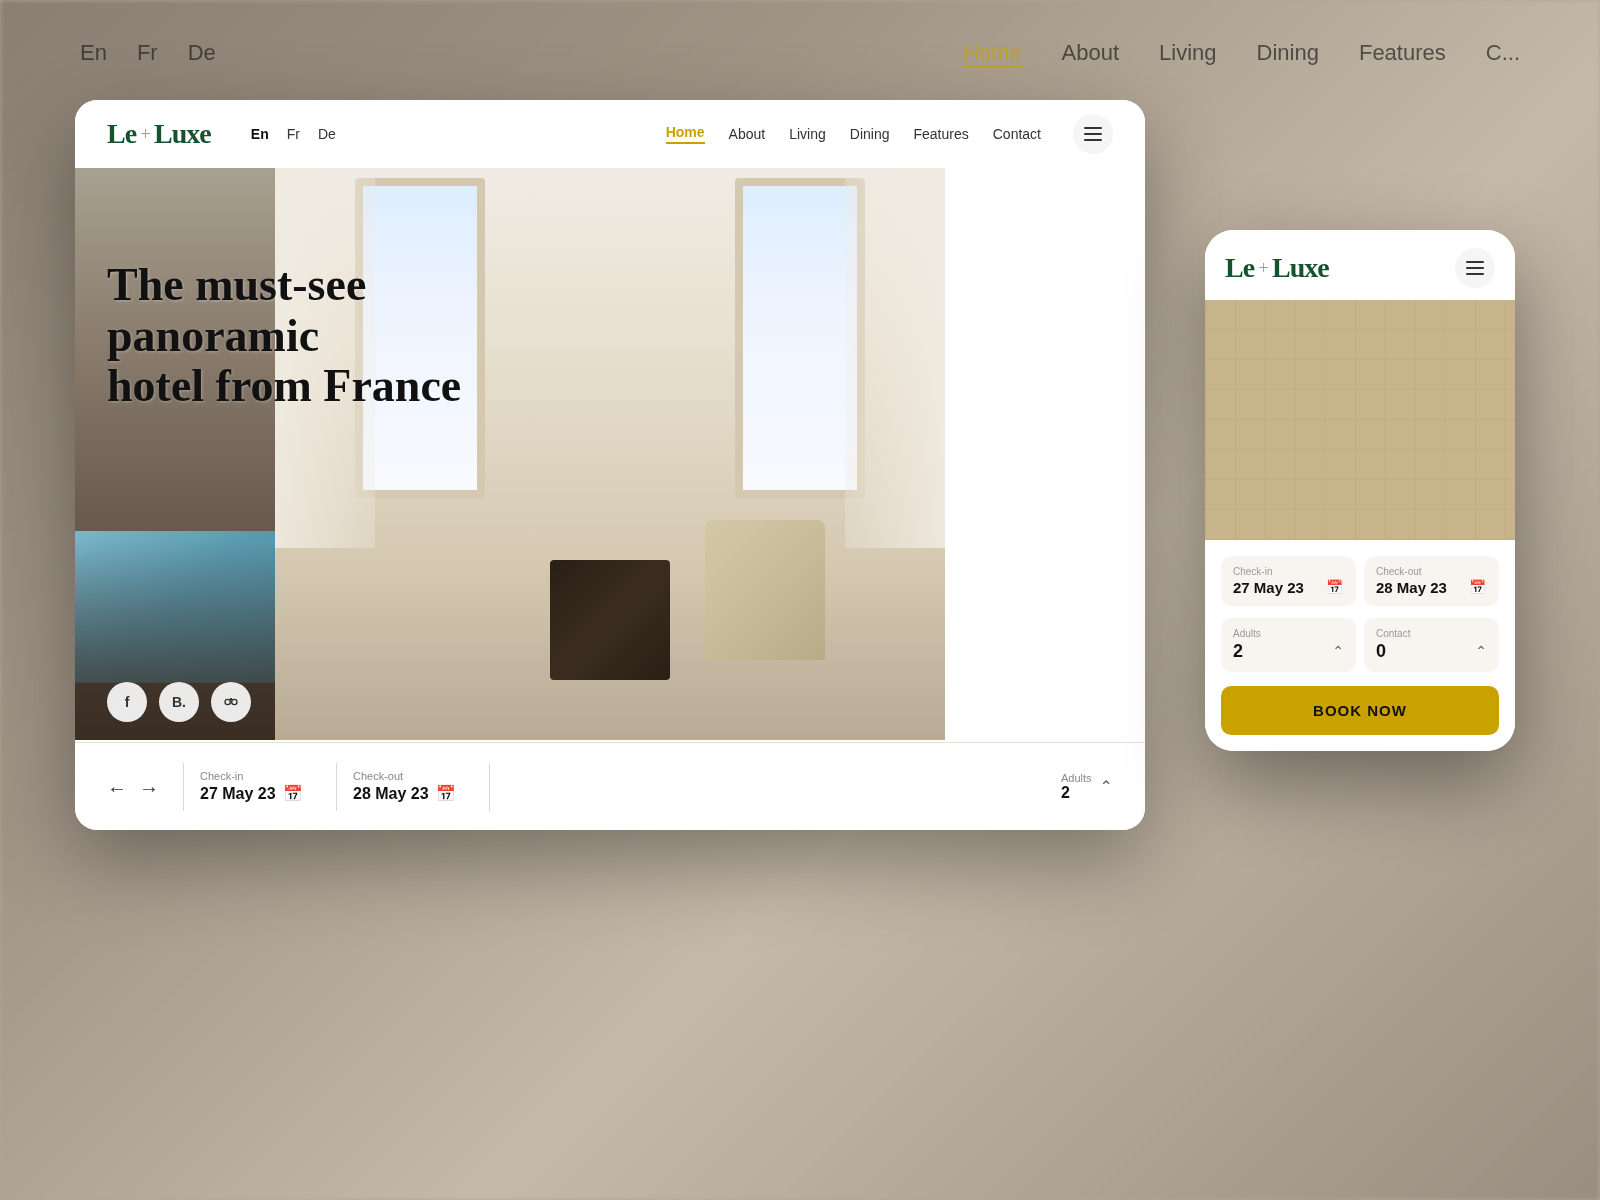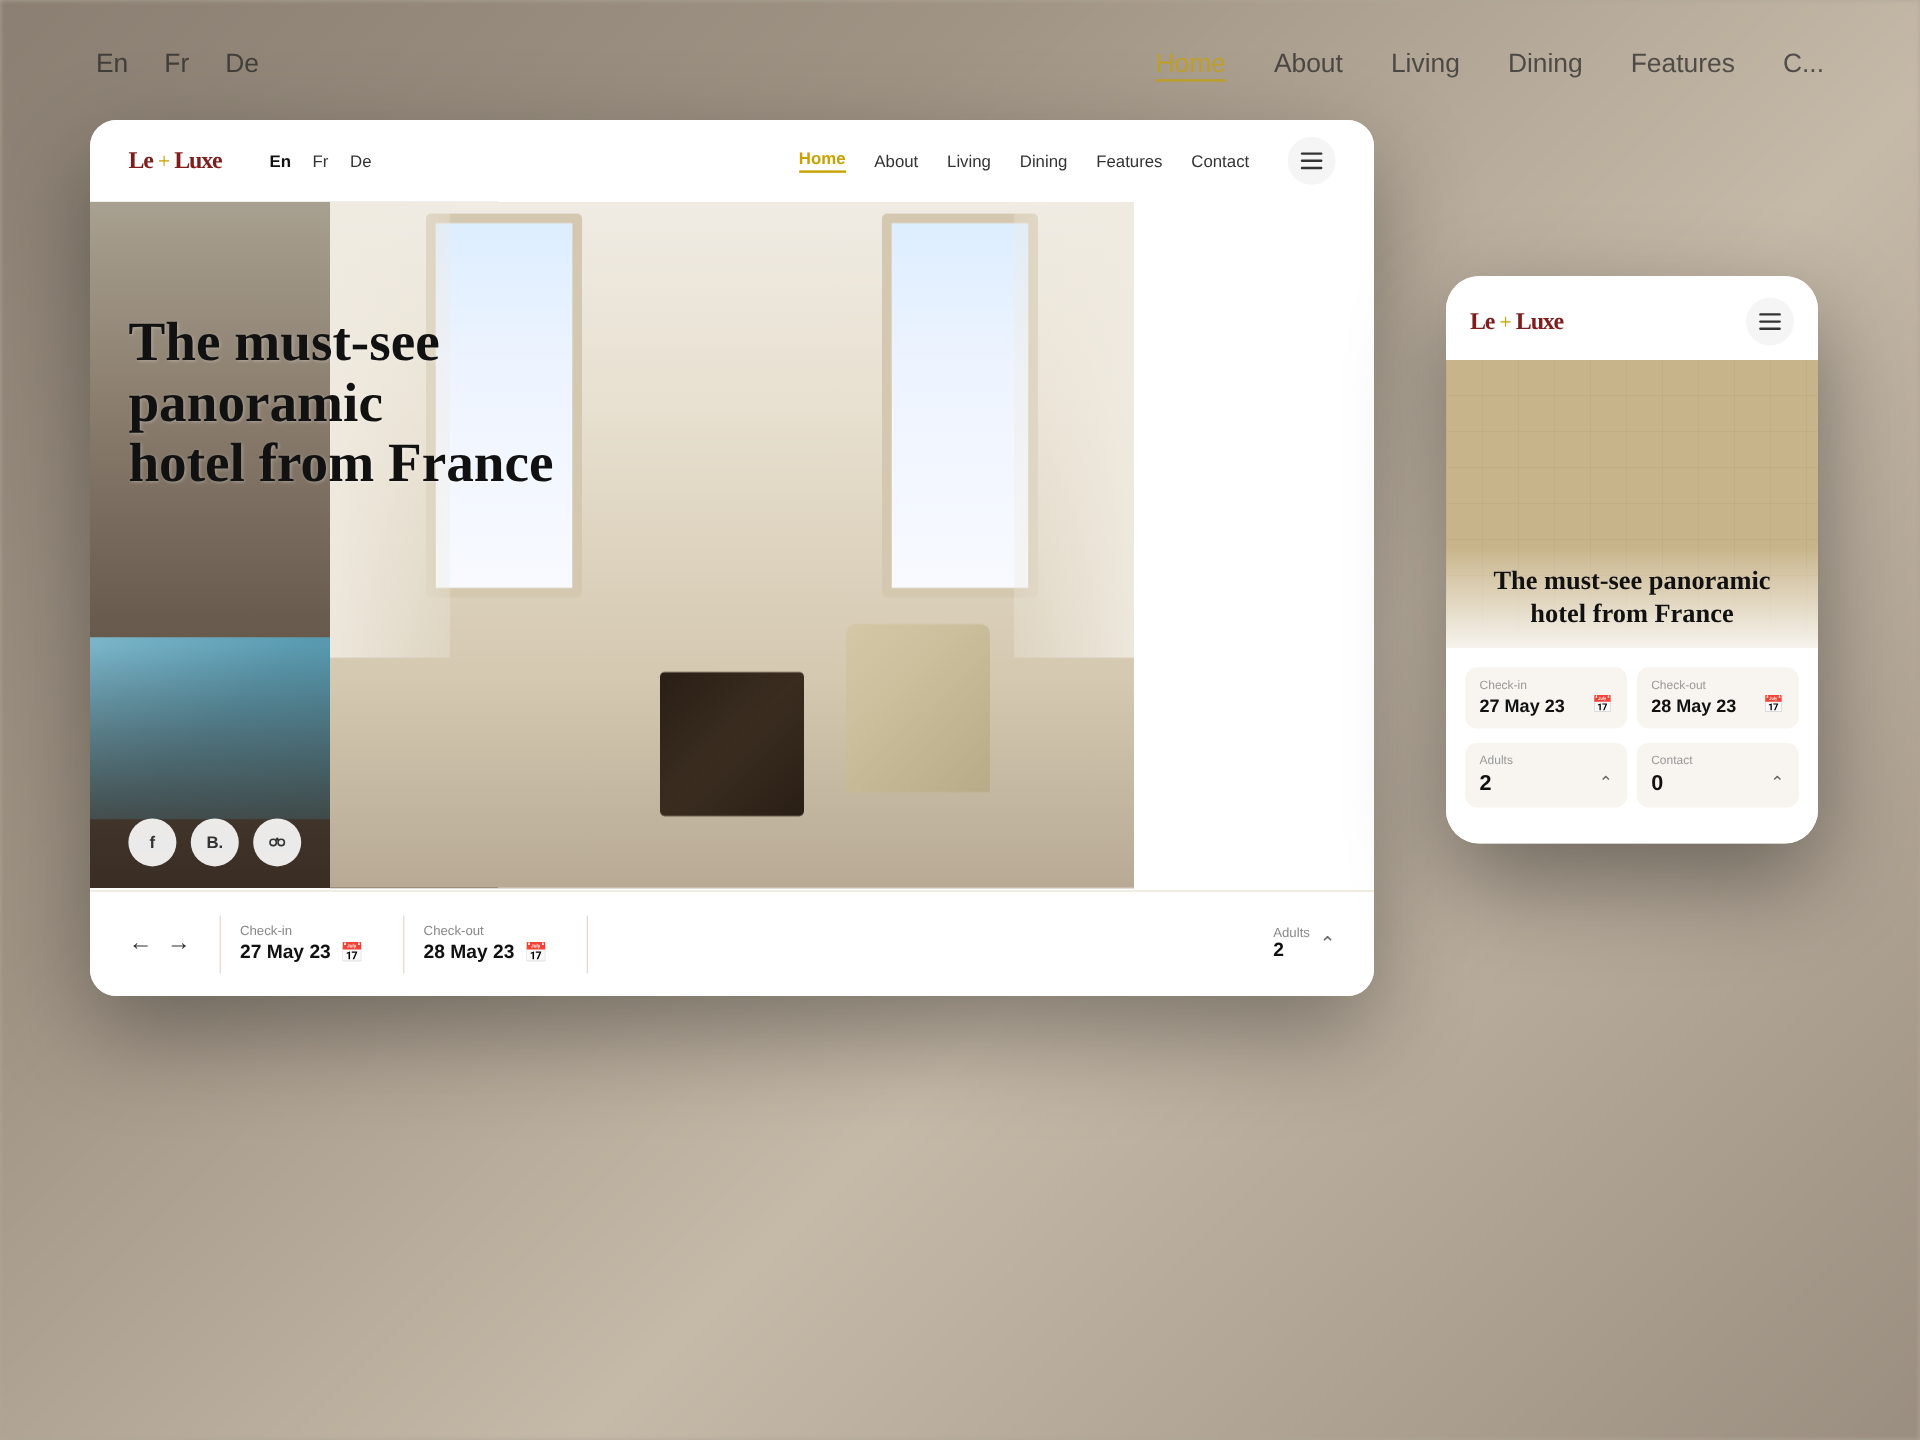--- a/index.html
+++ b/index.html
@@ -78,23 +78,23 @@
       height: 68px;
       background: rgba(255,255,255,0.95);
       display: flex;
       align-items: center;
       padding: 0 32px;
       z-index: 20;
       gap: 32px;
     }
 
     .logo {
-      font-size: 20px;
+      font-size: 28px;
       font-weight: 900;
-      color: #7f1d1d;
+      color: #14532d;
       letter-spacing: -1px;
       display: flex;
       align-items: center;
       gap: 2px;
       flex-shrink: 0;
     }
 
     .lang-nav {
       display: flex;
       gap: 18px;
@@ -646,23 +646,20 @@
       <div class="hamburger">
         <span></span>
           <span></span>
           <span></span>
       </div>
     </div>
   </div>
 
   <div class="mobile-hero">
     <div class="tile-bg"></div>
-    <div class="mobile-hero-text">
-      <h2>The must-see panoramic hotel from France</h2>
-    </div>
   </div>
 
   <div class="mobile-booking">
 
     
     <div class="mobile-checkin-row">
       <div class="mobile-field">
         <div class="mobile-field-label">Check-in</div>
         <div class="mobile-field-row">
           <span class="mobile-field-value">27 May 23</span>
@@ -690,14 +687,15 @@
       <div class="mobile-adults-field">
         <div class="mobile-adults-label">Contact</div>
         <div class="mobile-adults-row-inner">
           <span class="mobile-adults-value">0</span>
           <span class="mobile-chevron">⌃</span>
         </div>
       </div>
     </div>
 
     
+    <button class="book-now-btn">BOOK NOW</button>
   </div>
 </div>
 
 </body></html>

